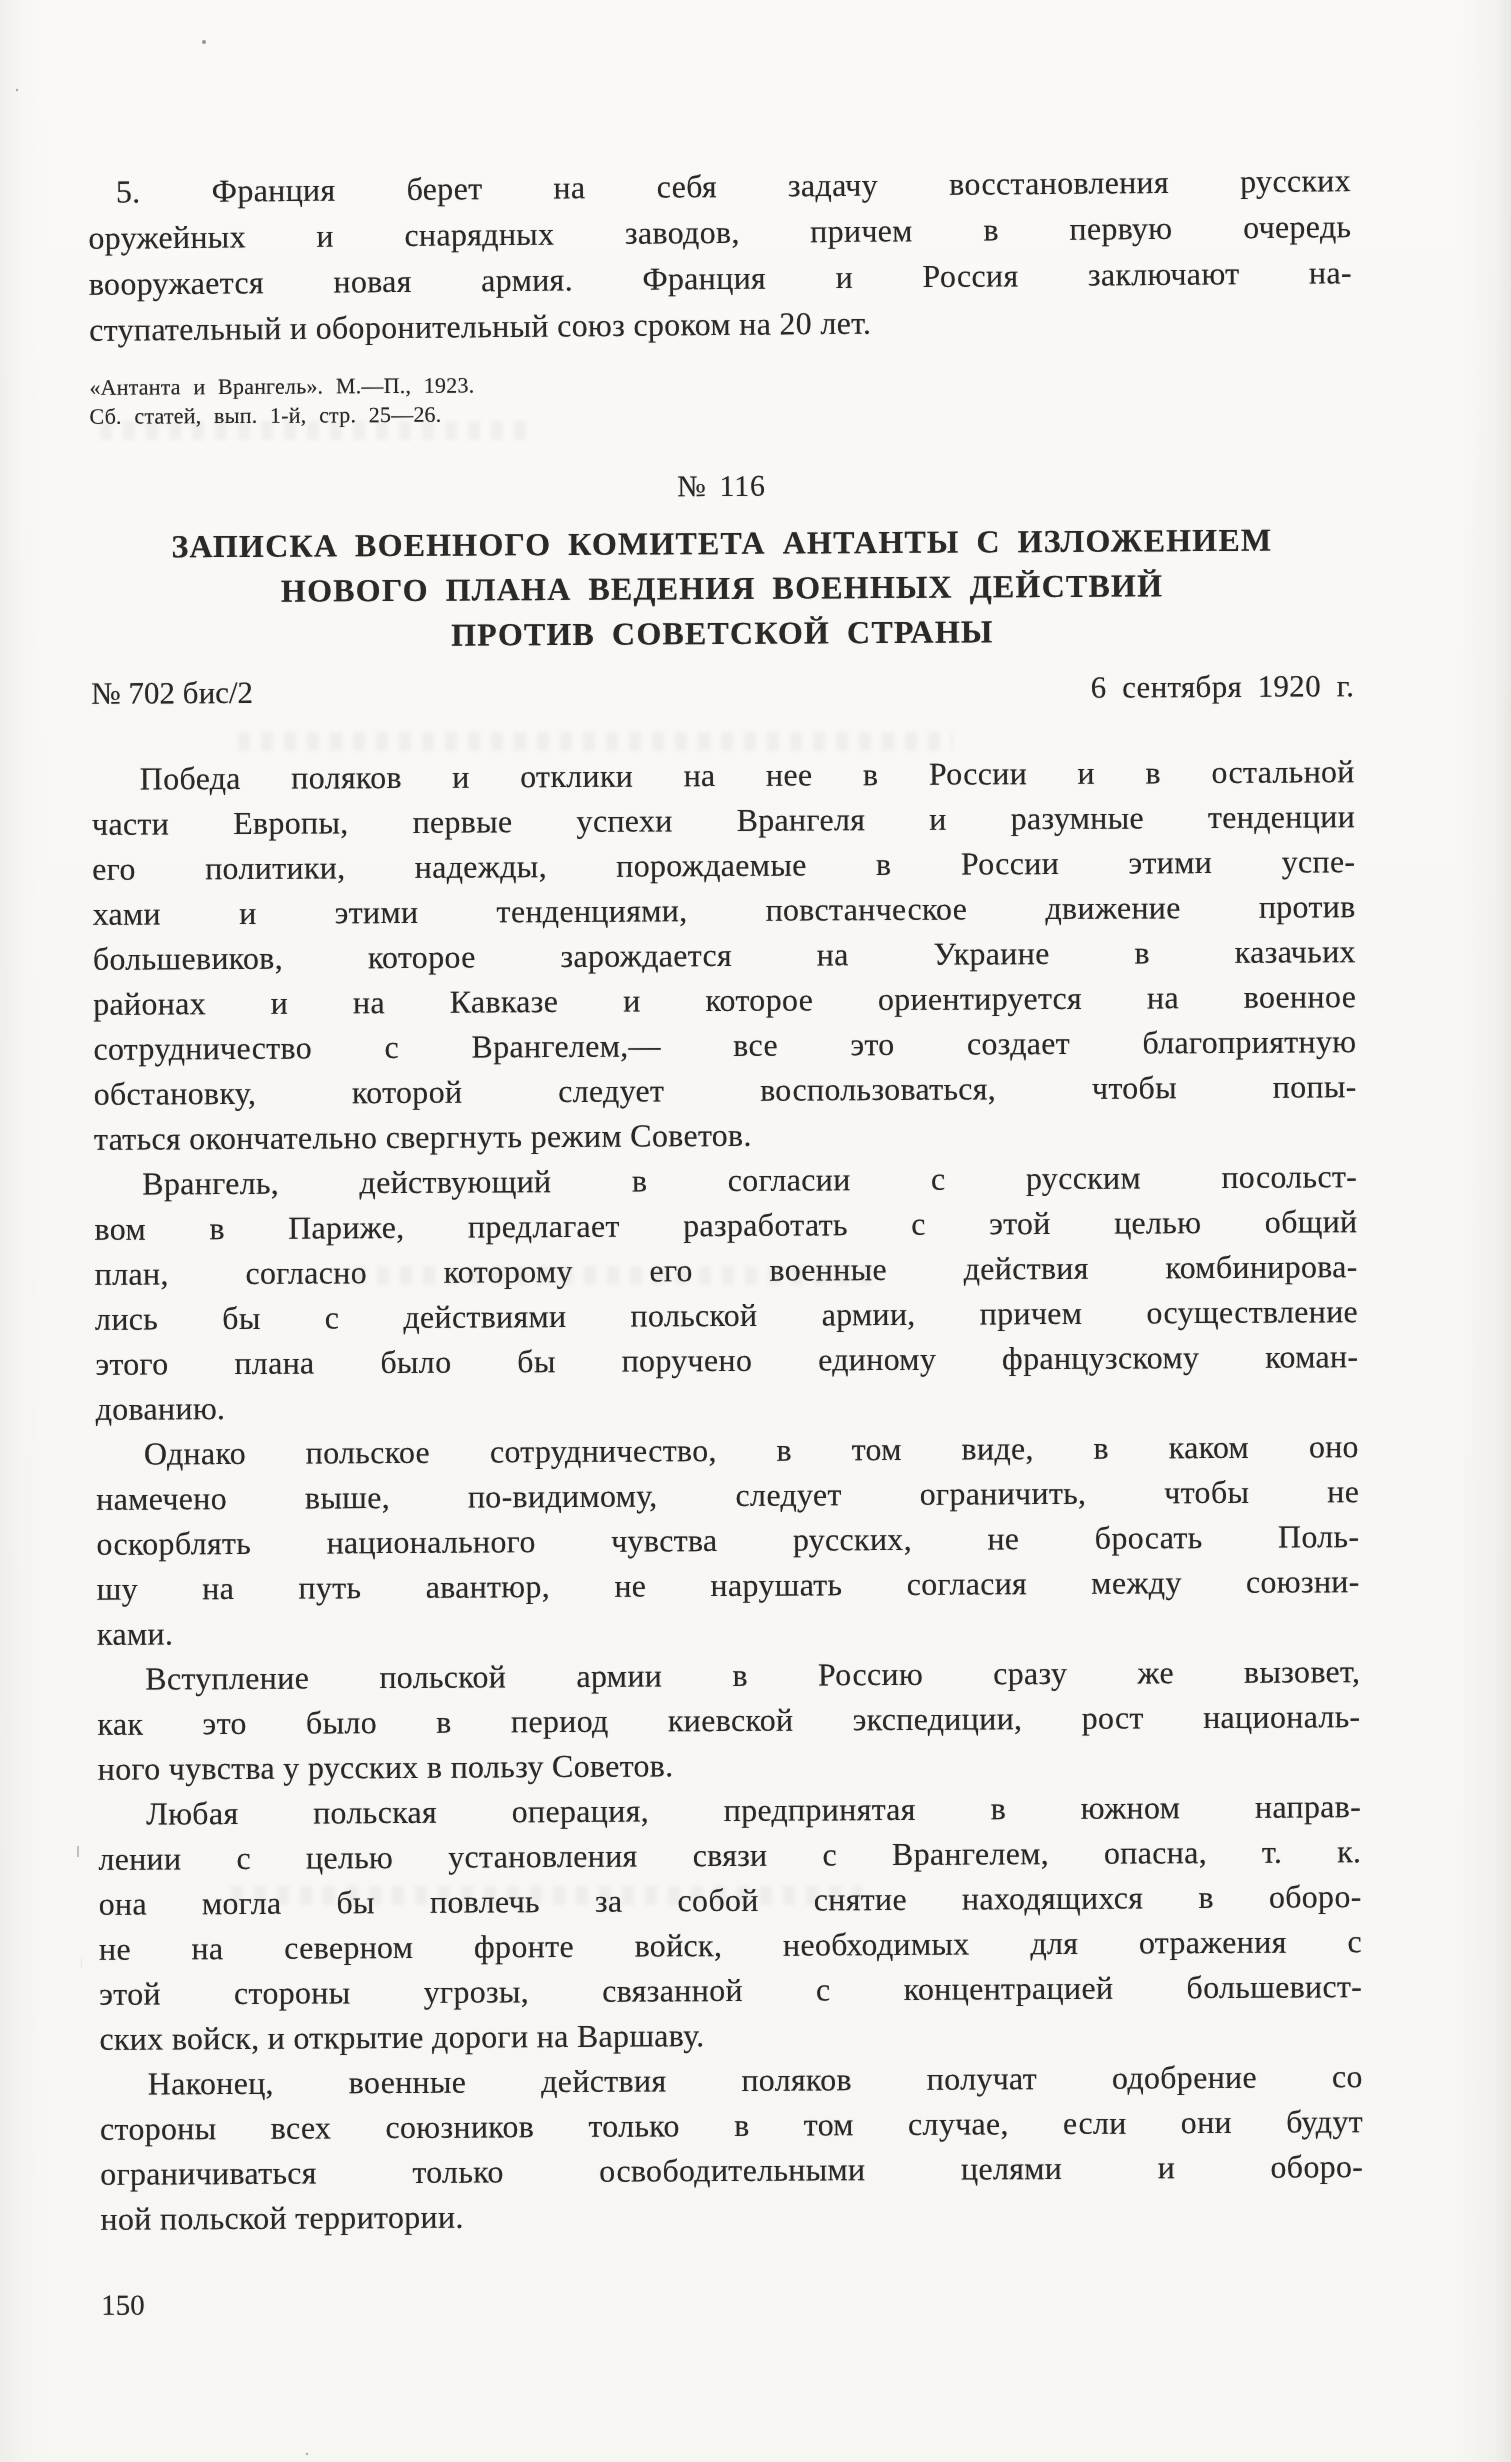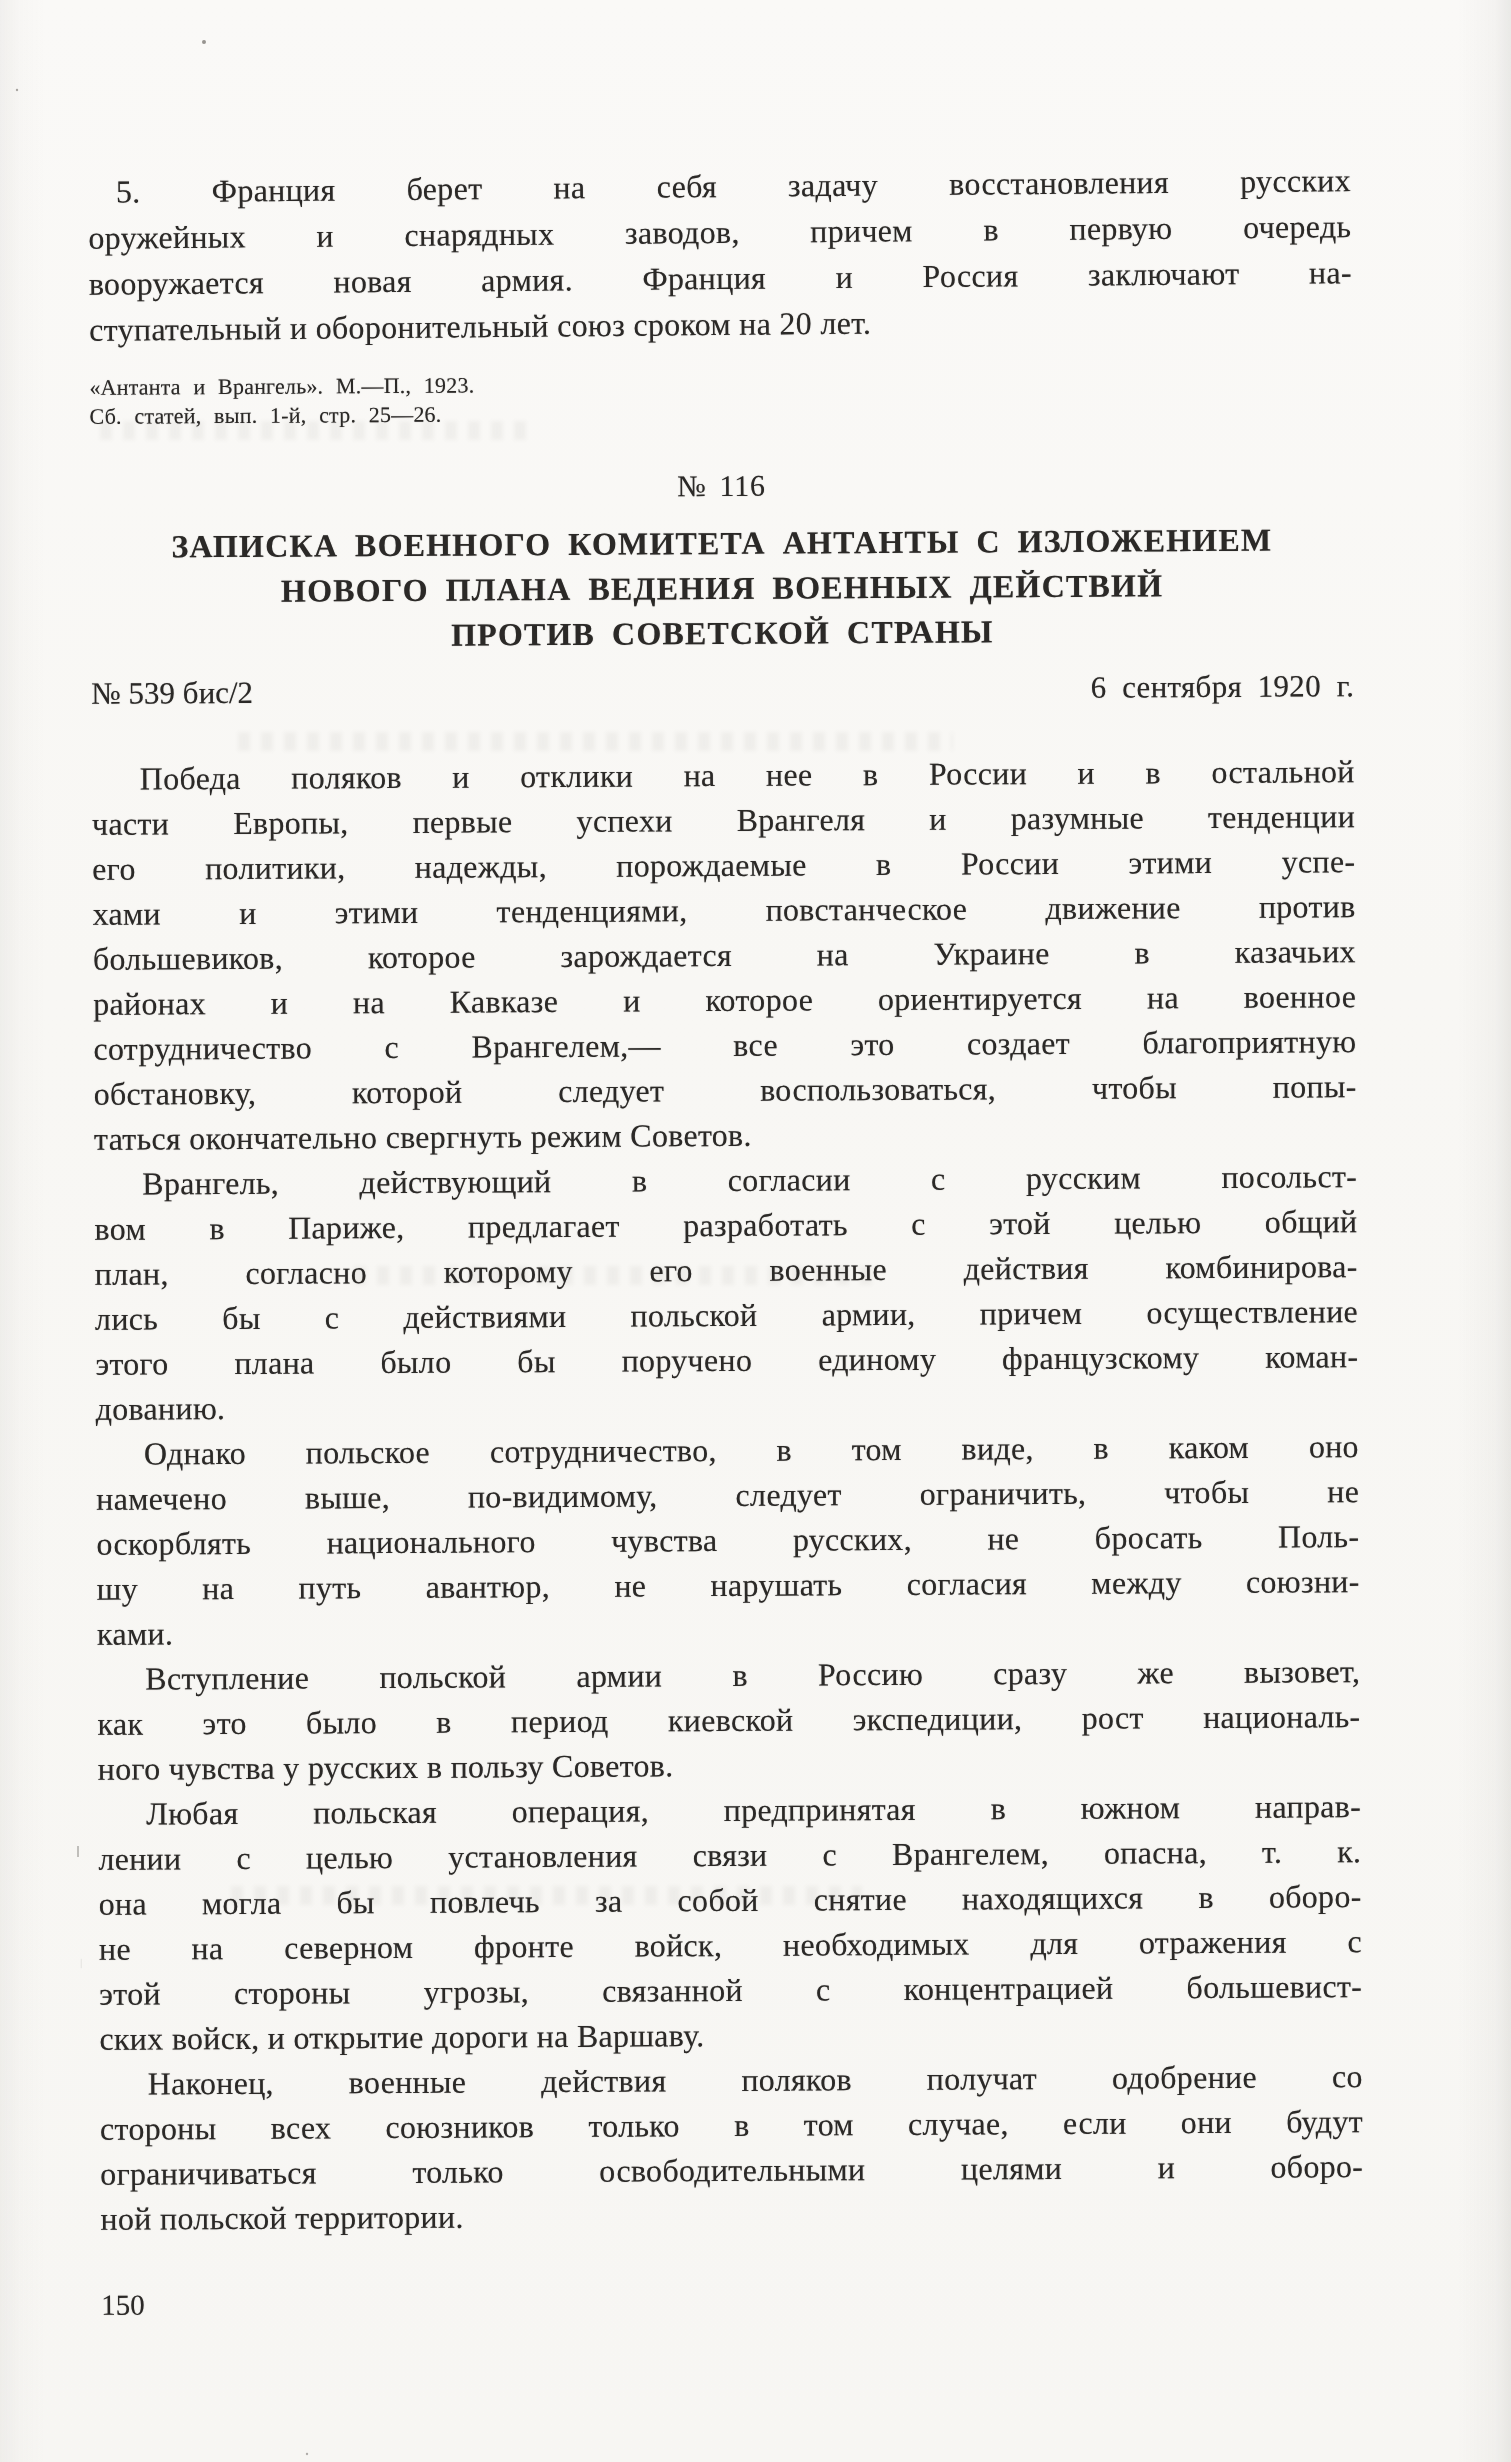--- a/index.html
+++ b/index.html
@@ -147,21 +147,21 @@
 
   <div class="doc-number">№ 116</div>
 
   <div class="doc-title">
       <div class="line">ЗАПИСКА ВОЕННОГО КОМИТЕТА АНТАНТЫ С ИЗЛОЖЕНИЕМ</div>
       <div class="line">НОВОГО ПЛАНА ВЕДЕНИЯ ВОЕННЫХ ДЕЙСТВИЙ</div>
       <div class="line last">ПРОТИВ СОВЕТСКОЙ СТРАНЫ</div>
     </div>
 
   <div class="ref-row">
-    <span class="ref">№ 539 бис/2</span>
+    <span class="ref">№ 702 бис/2</span>
     <span class="date">6 сентября 1920 г.</span>
   </div>
 
   <div class="body-text">
       <div class="paragraph justify-block">
         <div class="line indent">Победа поляков и отклики на нее в России и в остальной</div>
         <div class="line">части Европы, первые успехи Врангеля и разумные тенденции</div>
         <div class="line">его политики, надежды, порождаемые в России этими успе-</div>
         <div class="line">хами и этими тенденциями, повстанческое движение против</div>
         <div class="line">большевиков, которое зарождается на Украине в казачьих</div>

